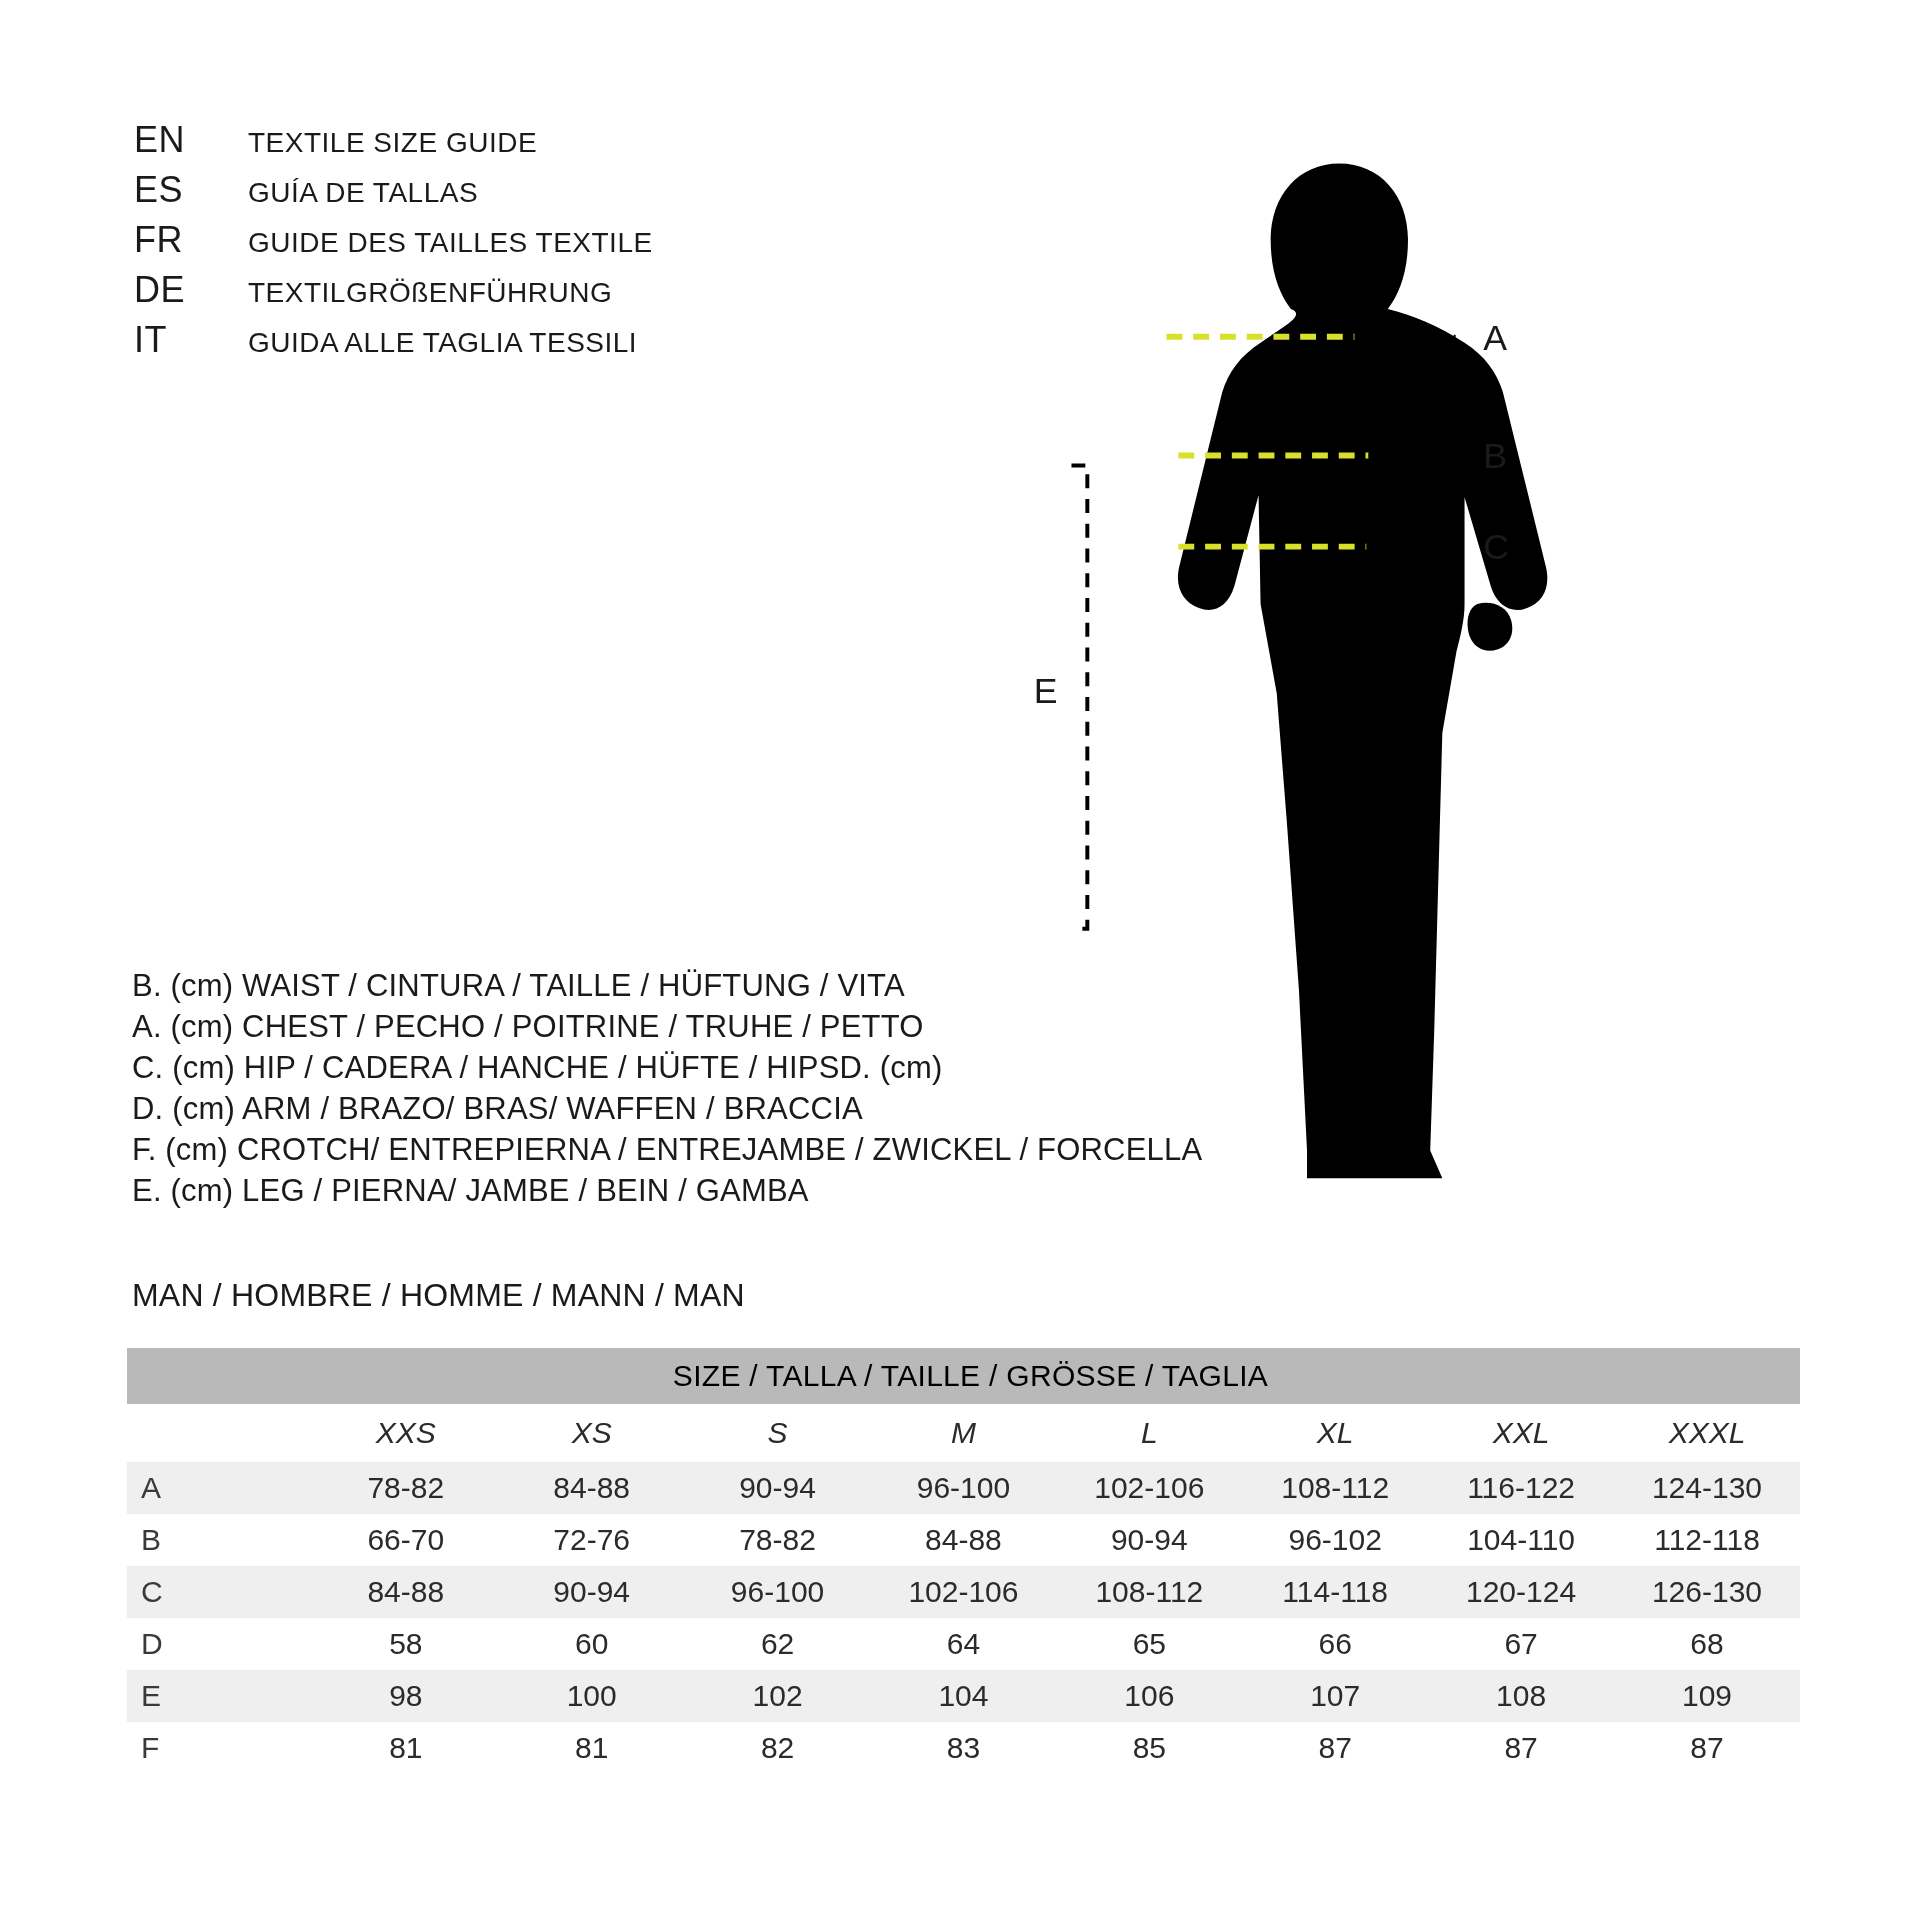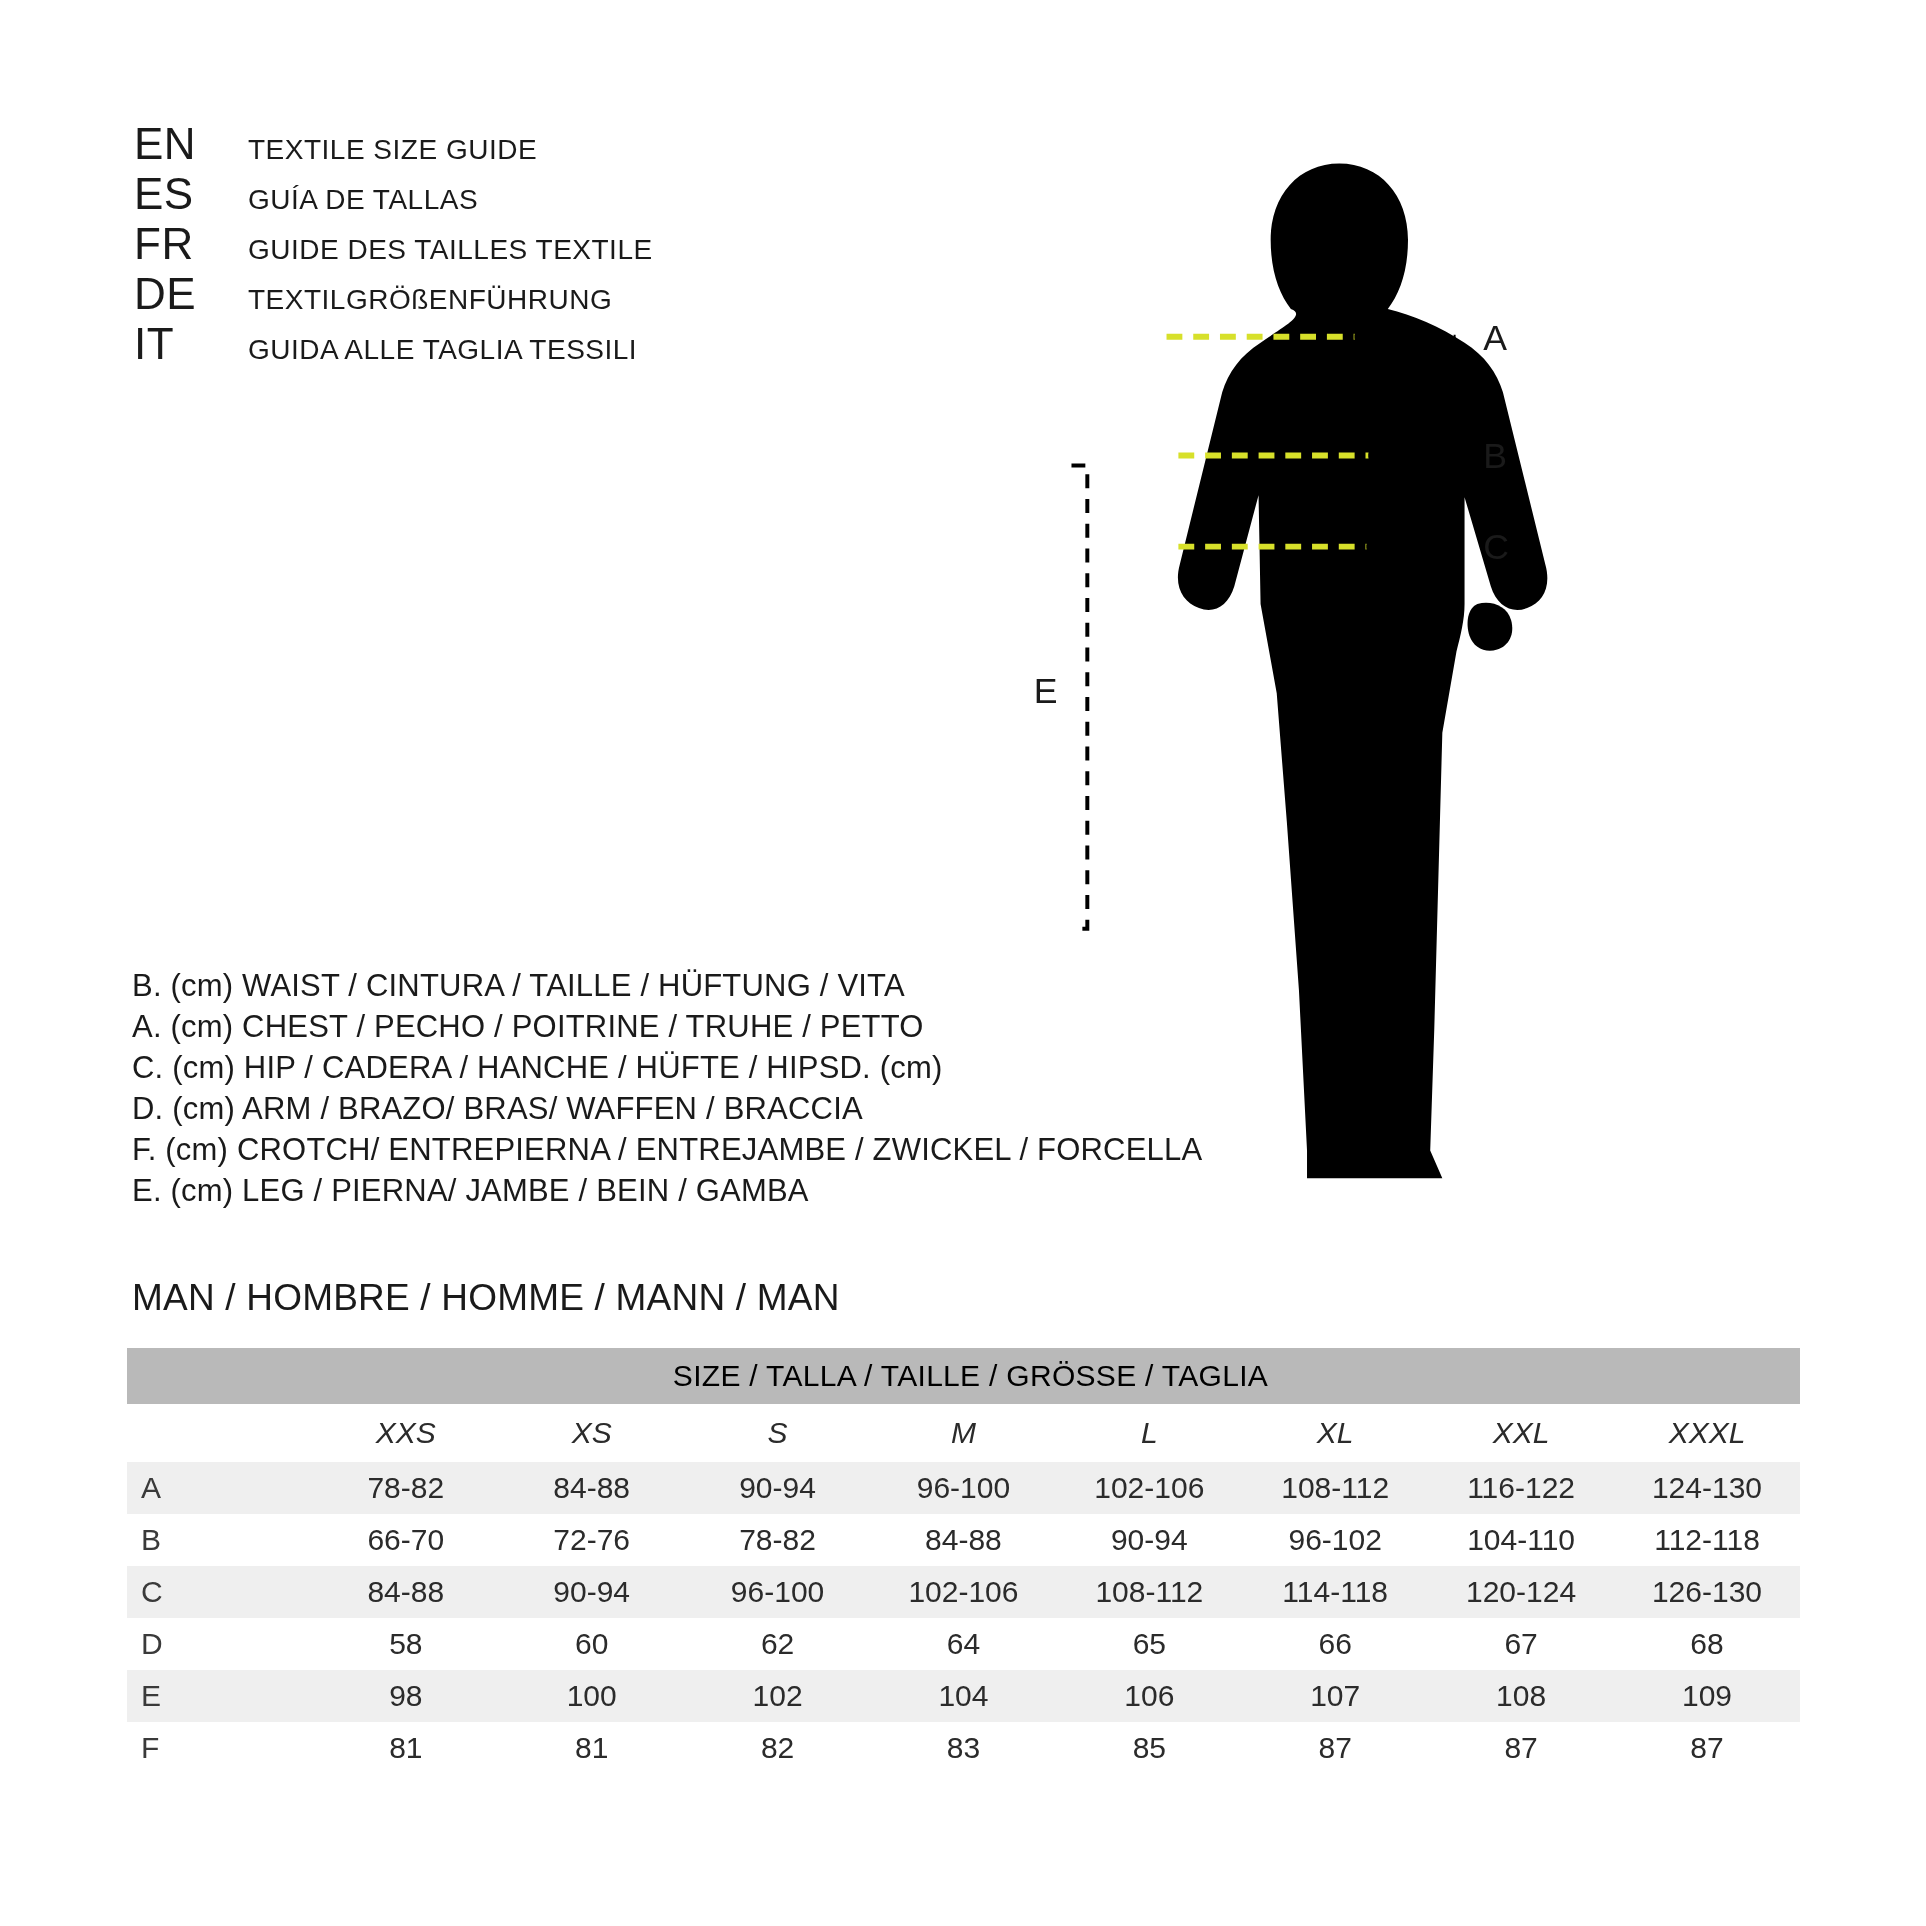--- a/index.html
+++ b/index.html
@@ -9,27 +9,27 @@
     font-family:"Liberation Sans", sans-serif;
     color:#1a1a1a;
     position:relative;
     overflow:hidden;
   }
   .page{position:absolute;inset:0;}
 
   
   .lang-block{position:absolute;left:134px;top:119px;}
   .lang-row{display:flex;align-items:baseline;height:50px;}
-  .lang-code{width:114px;font-size:44px;letter-spacing:0.5px;}
+  .lang-code{width:114px;font-size:36px;letter-spacing:0.5px;}
   .lang-title{font-size:28px;letter-spacing:0.5px;}
 
   
   .legend{position:absolute;left:132px;top:965px;}
   .legend-row{font-size:31px;line-height:41px;letter-spacing:0.2px;white-space:nowrap;}
-  .legend-sub{position:absolute;left:132px;top:1277px;font-size:37px;letter-spacing:0.2px;}
+  .legend-sub{position:absolute;left:132px;top:1277px;font-size:32px;letter-spacing:0.2px;}
 
   
   .figure{position:absolute;left:1020px;top:89px;width:792px;height:1129px;}
   .figure svg{display:block;}
 
   
   .table-wrap{position:absolute;left:127px;top:1348px;width:1673px;}
   table{border-collapse:collapse;width:1673px;table-layout:fixed;}
   .size-header{
     background:#b9b9b9;color:#000000;font-size:30px;

